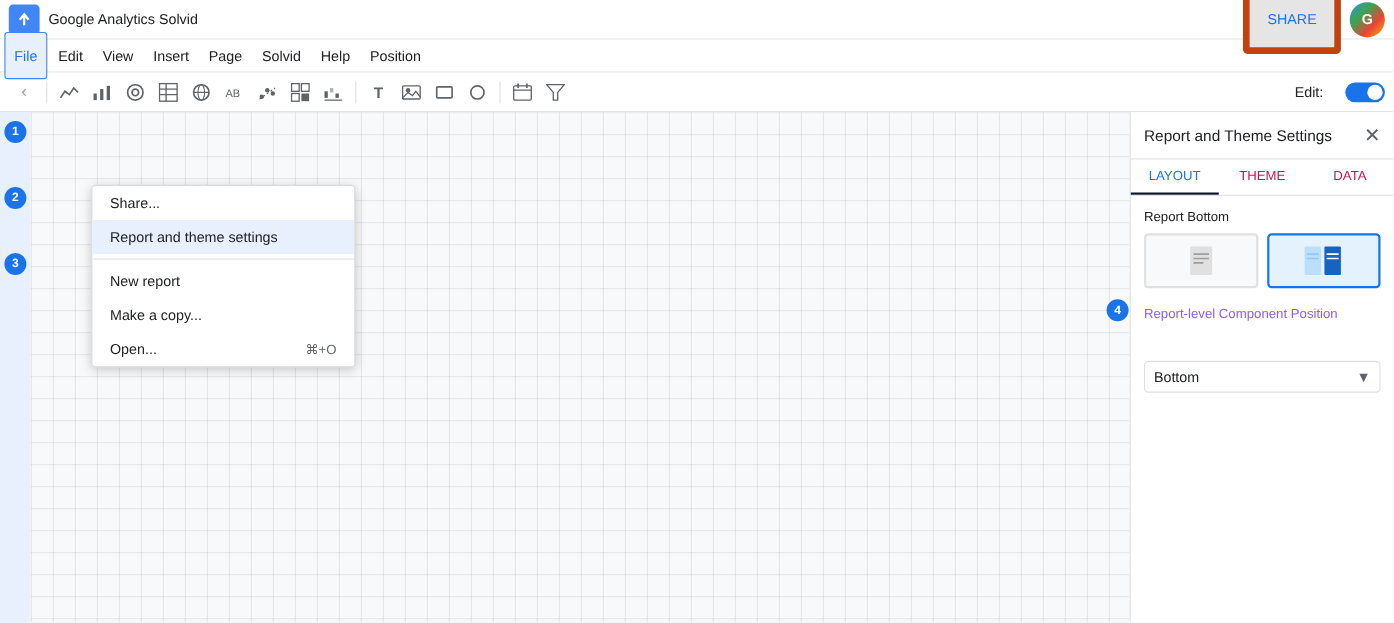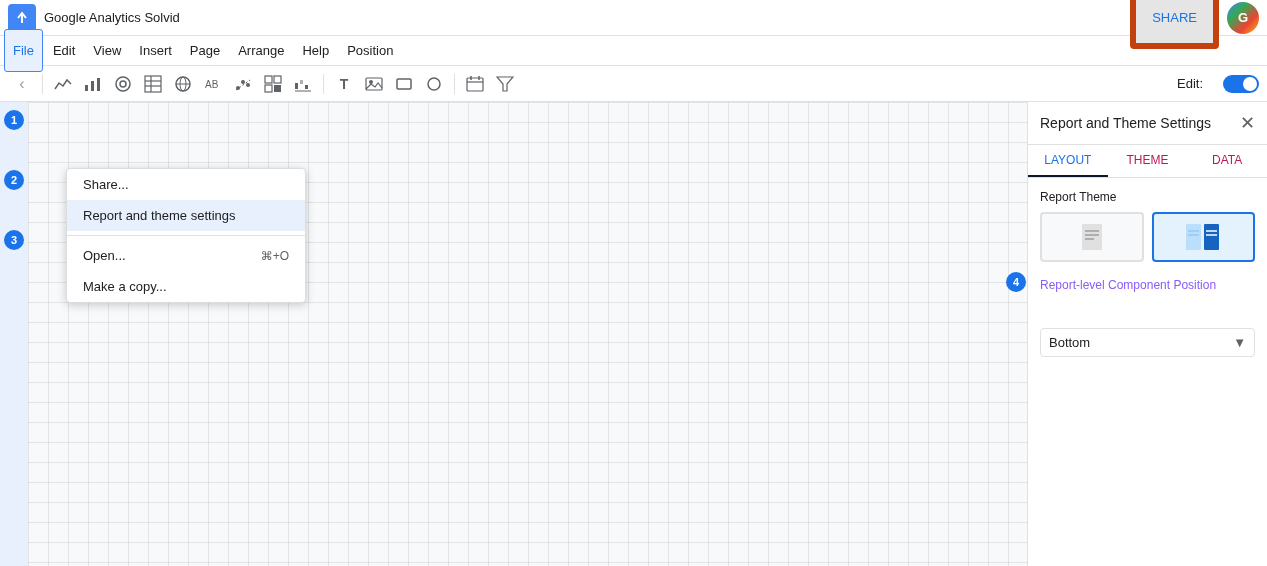--- a/index.html
+++ b/index.html
@@ -84,21 +84,21 @@
     .grid-canvas {
       width: 100%; height: 100%;
       background-image: linear-gradient(rgba(180,180,180,0.3) 1px, transparent 1px),
                         linear-gradient(90deg, rgba(180,180,180,0.3) 1px, transparent 1px);
       background-size: 20px 20px;
     }
 
     
     #file-dropdown {
       position: absolute;
-      top: 66px; left: 38px;
+      top: 66px; left: 55px;
       background: white;
       border: 1px solid #dadce0;
       border-radius: 4px;
       box-shadow: 0 2px 10px rgba(0,0,0,0.2);
       z-index: 100;
       min-width: 240px;
     }
     .dropdown-item {
       padding: 8px 16px; cursor: pointer; color: #202124; font-size: 13px;
       display: flex; align-items: center; justify-content: space-between;
@@ -180,21 +180,21 @@
     <span style="color:white;font-weight:bold;font-size:13px;">G</span>
   </div>
 </div>
 
 <div id="menubar">
   <div class="menu-item active">File</div>
   <div class="menu-item">Edit</div>
   <div class="menu-item">View</div>
   <div class="menu-item">Insert</div>
   <div class="menu-item">Page</div>
-  <div class="menu-item">Arrange</div>
+  <div class="menu-item">Solvid</div>
   <div class="menu-item">Help</div>
   <div class="menu-item">Position</div>
 </div>
 
 <div id="toolbar">
 
   <div class="toolbar-icon" style="color:#9aa0a6;">‹</div>
   <div class="toolbar-sep"></div>
 
   <div class="toolbar-icon">
@@ -325,46 +325,49 @@
 
     <div id="file-dropdown">
       <div class="dropdown-item">
         <span>Share...</span>
       </div>
       <div class="dropdown-item highlighted">
         <span>Report and theme settings</span>
       </div>
       <div class="dropdown-sep"></div>
       <div class="dropdown-item">
+        <span>New report</span>
+      </div>
+      <div class="dropdown-item">
+        <span>Make a copy...</span>
+      </div>
+      <div class="dropdown-item">
         <span>Open...</span>
         <span class="shortcut">⌘+O</span>
-      </div>
-      <div class="dropdown-item">
-        <span>Make a copy...</span>
       </div>
     </div>
   </div>
 
   <div id="right-panel" style="position:relative;">
 
     <div style="position:absolute;top:170px;left:-22px;width:20px;height:20px;border-radius:50%;background:#1a73e8;color:white;font-size:11px;display:flex;align-items:center;justify-content:center;font-weight:bold;z-index:10;">4</div>
 
     <div class="panel-header">
       <span class="panel-title">Report and Theme Settings</span>
       <span class="close-btn">✕</span>
     </div>
 
     <div class="panel-tabs">
       <div class="panel-tab active">LAYOUT</div>
       <div class="panel-tab">THEME</div>
       <div class="panel-tab">DATA</div>
     </div>
 
     <div class="panel-body">
-      <div class="panel-section-title">Report Theme</div>
+      <div class="panel-section-title">Report Bottom</div>
 
       <div class="report-pages-row">
 
         <div class="page-option">
           <svg width="24" height="28" viewBox="0 0 24 28">
             <rect x="2" y="1" width="20" height="26" fill="#e0e0e0" rx="1"></rect>
             <line x1="5" y1="8" x2="19" y2="8" stroke="#9e9e9e" stroke-width="1.5"></line>
             <line x1="5" y1="12" x2="19" y2="12" stroke="#9e9e9e" stroke-width="1.5"></line>
             <line x1="5" y1="16" x2="14" y2="16" stroke="#9e9e9e" stroke-width="1.5"></line>
           </svg>

